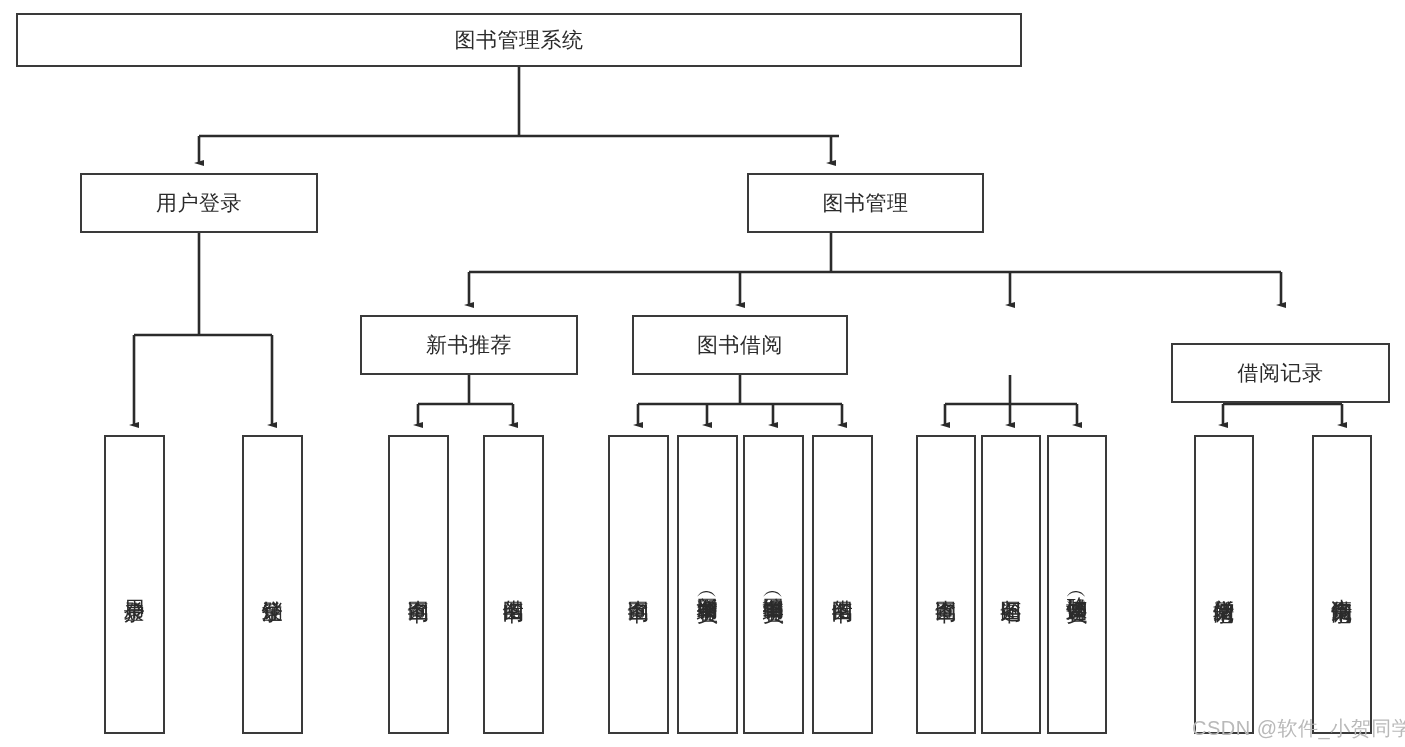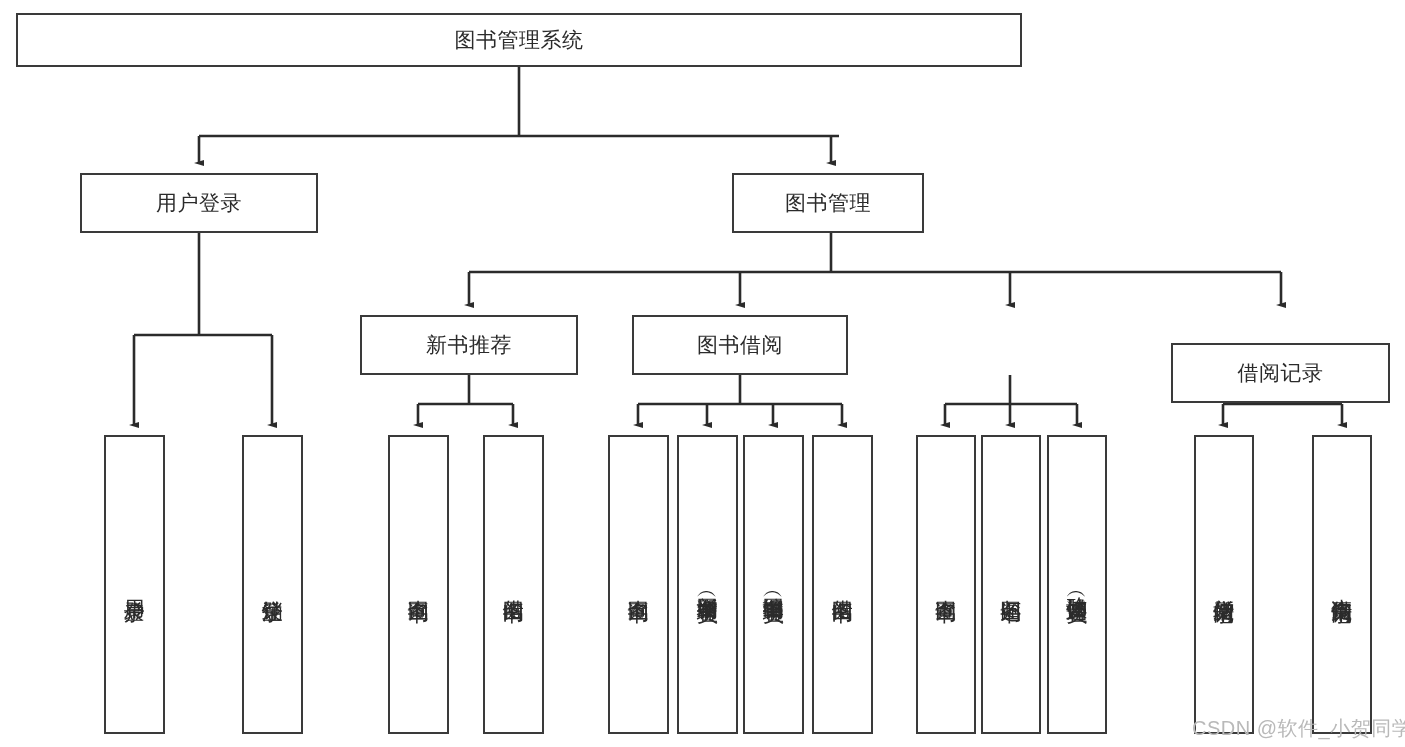--- a/index.html
+++ b/index.html
@@ -116,21 +116,21 @@
     </g>
   </svg>
 
   <div class="node node-h" style="left:16px; top:13px; width:1006px; height:54px;">
     <span>图书管理系统</span>
   </div>
 
   <div class="node node-h" style="left:80px; top:173px; width:238px; height:60px;">
     <span>用户登录</span>
   </div>
-  <div class="node node-h" style="left:732px; top:173px; width:192px; height:60px;">
+  <div class="node node-h" style="left:747px; top:173px; width:237px; height:60px;">
     <span>图书管理</span>
   </div>
 
   <div class="node node-h" style="left:632px; top:315px; width:216px; height:60px;">
     <span>图书借阅</span>
   </div>
   <div class="node node-h" style="left:360px; top:315px; width:218px; height:60px;">
     <span>新书推荐</span>
   </div>
   <div class="node node-h" style="left:1171px; top:315px; width:219px; height:60px;margin-top:28px;">

